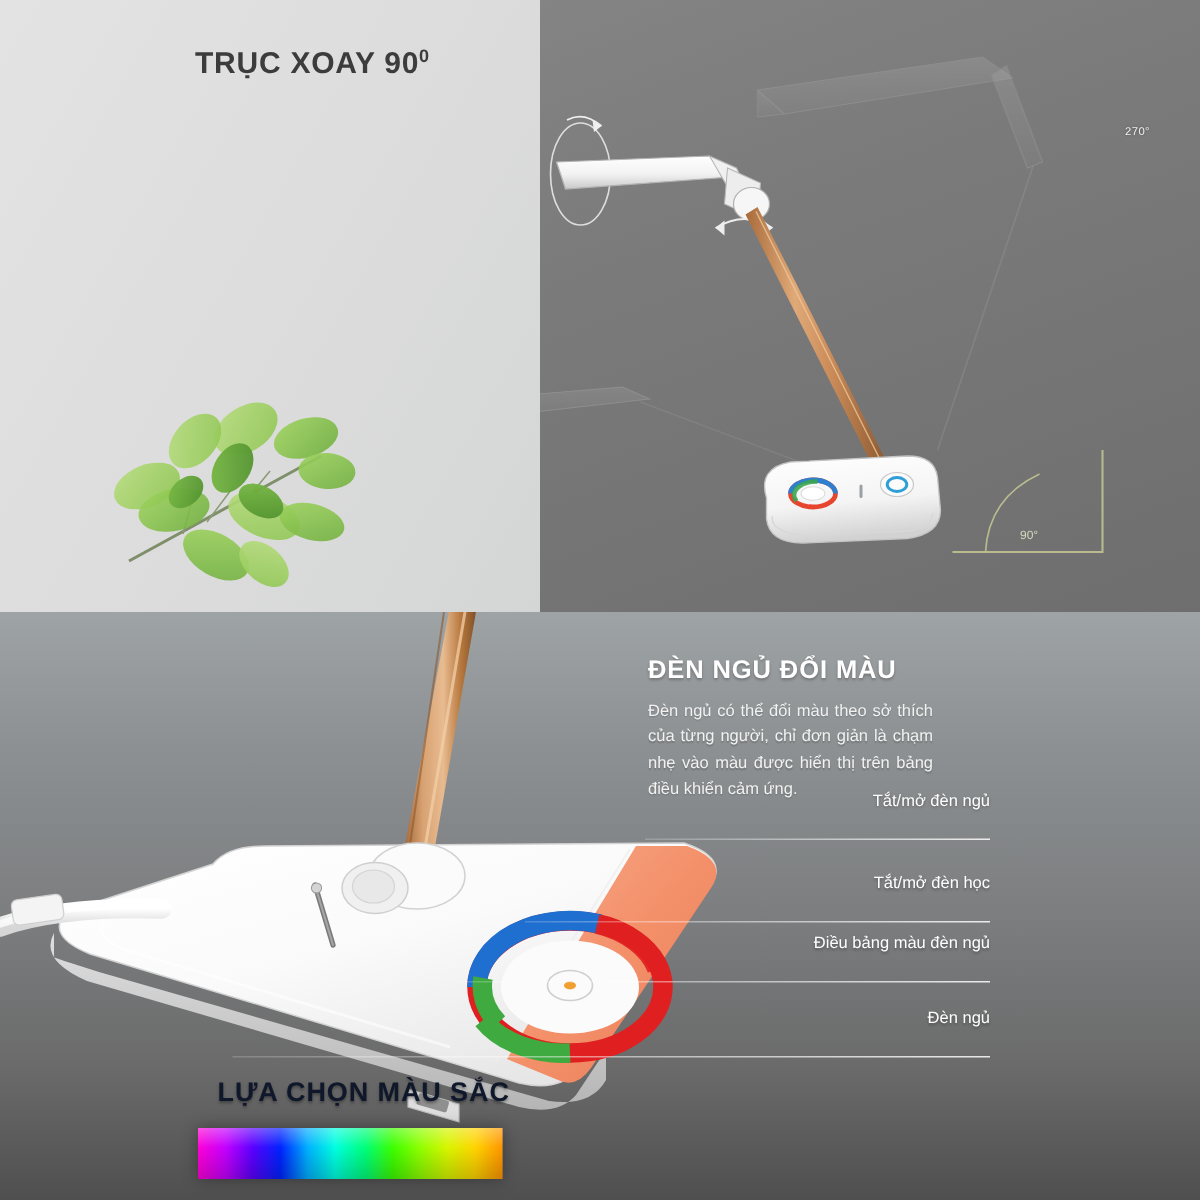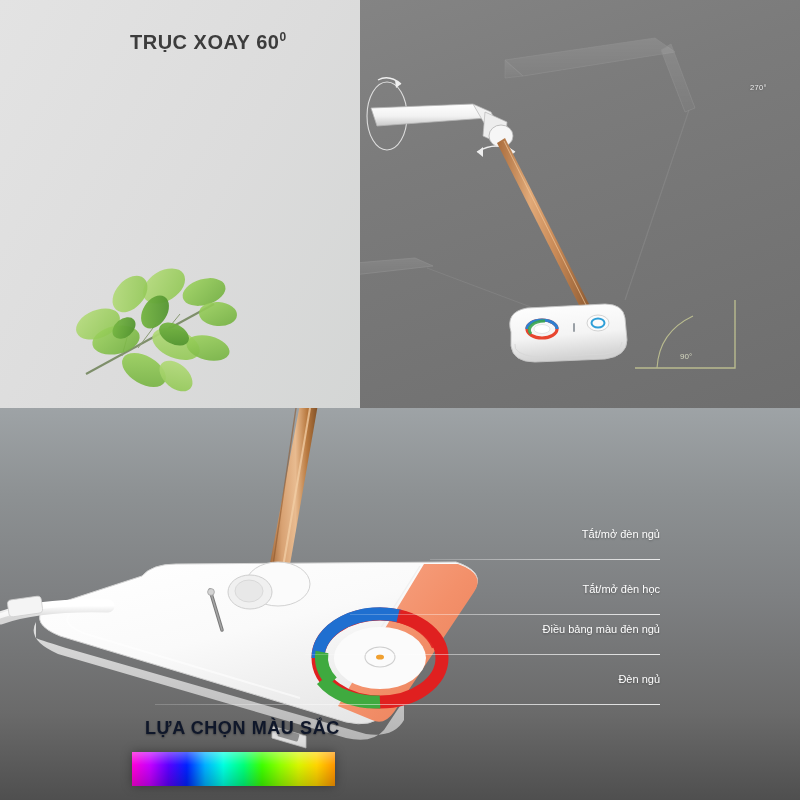--- a/index.html
+++ b/index.html
@@ -214,21 +214,21 @@
       </svg>
 
       <span class="label-deg" id="label-270">270°</span>
       
     </div>
 
     <span id="label-90-angle">90°</span>
 
     <div id="feature-card-rotation">
 
-      <h1 id="rotation-title"><span>TRỤC XOAY 60</span><span class="sup">0</span></h1>
+      <h1 id="rotation-title"><span>TRỤC XOAY 90</span><span class="sup">0</span></h1>
 
 
       <div id="leaf-illustration">
         <svg width="190" height="150" viewBox="0 0 190 150">
           <defs>
             <linearGradient id="lfA" x1="0" y1="0" x2="1" y2="1">
               <stop offset="0%" stop-color="#b8dd7f" stop-opacity="0.92"></stop>
               <stop offset="100%" stop-color="#8fc653" stop-opacity="0.92"></stop>
             </linearGradient>
             <linearGradient id="lfB" x1="0" y1="0" x2="1" y2="1">
@@ -344,20 +344,22 @@
         <ellipse cx="380" cy="249" rx="4" ry="2.6" fill="#f0a030"></ellipse>
       </g>
 
       <g>
         <path d="M272 318 L306 328 L306 340 L272 330 Z" fill="#dedede" stroke="#bcbcbc" stroke-width="0.8"></path>
         <rect x="278" y="323" width="21" height="8" rx="1.5" fill="#8f8f8f" transform="rotate(16 288 327)"></rect>
       </g>
     </svg>
   </div>
 
+  <h2 id="nightlight-title">ĐÈN NGỦ ĐỔI MÀU</h2>
+  <p id="nightlight-body">Đèn ngủ có thể đổi màu theo sở thích của từng người, chỉ đơn giản là chạm nhẹ vào màu được hiển thị trên bảng điều khiển cảm ứng.</p>
 
   <div class="callout" id="callout-0">
     <span class="callout-text">Tắt/mở đèn ngủ</span>
     <span class="callout-line"></span>
   </div>
   <div class="callout" id="callout-1">
     <span class="callout-text">Tắt/mở đèn học</span>
     <span class="callout-line"></span>
   </div>
   <div class="callout" id="callout-2">

